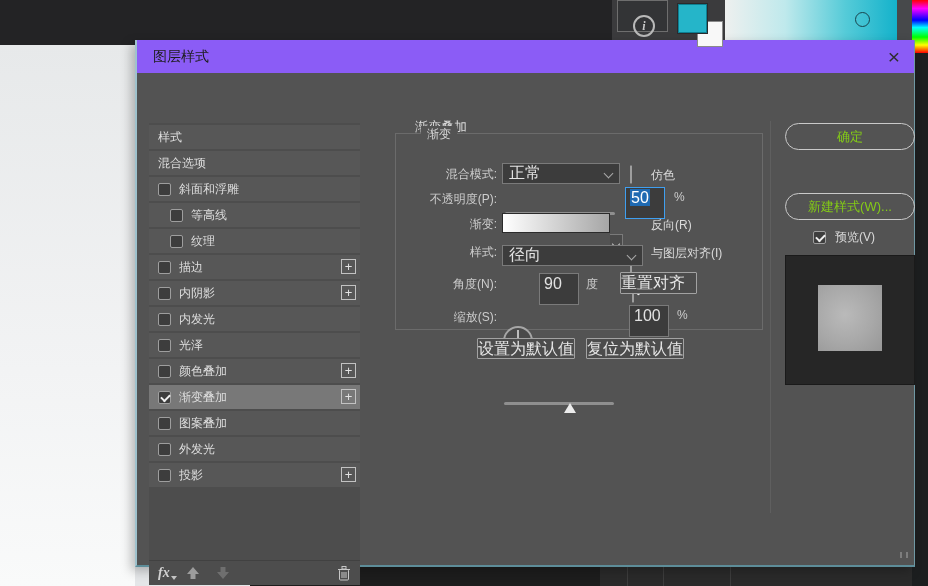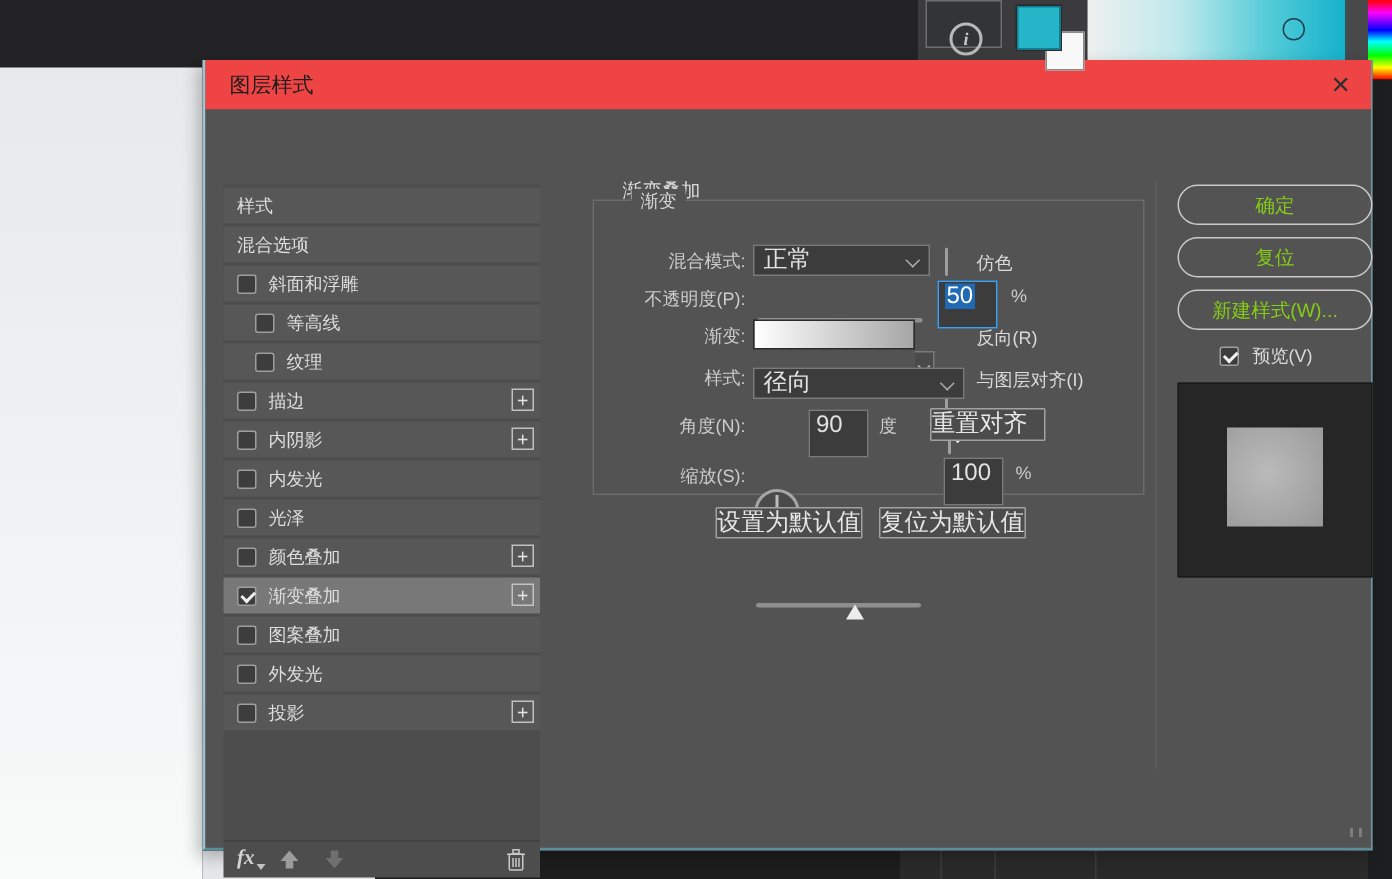--- a/index.html
+++ b/index.html
@@ -29,21 +29,21 @@
     background:linear-gradient(to bottom,#e7e9ea 0%,#f2f3f4 60%,#f9fafa 100%); }
   .bottom-light { left:135px; top:567px; width:115px; height:19px; background:#e4e6e8; }
   .bottom-dark { left:250px; top:567px; width:662px; height:19px;
     background:linear-gradient(to right,#1d1d1d 0,#1d1d1d 350px,#2a2a2a 350px); }
   .seam { top:0; width:1px; height:19px; background:#3d3d3d; }
 
   
   .dialog { left:135px; top:40px; width:780px; height:527px; background:#535353;
     border-left:2px solid #9fc2cd; border-right:1px solid #6f98a3; border-bottom:2px solid #5d8d99;
     box-shadow:-4px 4px 10px rgba(0,0,0,.25); }
-  .titlebar { left:0; top:0; right:0; height:33px; background:#ef4444; display:flex; align-items:center; }
+  .titlebar { left:0; top:0; right:0; height:33px; background:#8b5cf6; display:flex; align-items:center; }
   .title { margin-left:16px; font-size:14px; color:#1d1d1d; }
   .close-btn { margin-left:auto; margin-right:14px; font-size:21px; color:#2e2e2e; line-height:20px; cursor:default; }
   .body { left:0; top:33px; right:0; bottom:0; background:#535353; }
 
   
   .sidebar { left:12px; top:50px; width:211px; height:462px; background:#4d4d4d; }
   .srow { position:relative; height:24px; margin-top:2px; background:#575757; display:flex;
     align-items:center; padding-left:9px; color:#dedede; font-size:12px; }
   .srow.selected { background:#787878; }
   .srow.indent { padding-left:21px; }
@@ -279,21 +279,20 @@
       <span class="abs unit" style="left:540px;top:235px">%</span>
 
       
       <div class="abs btn" style="left:340px;top:265px;width:98px;height:21px;line-height:19px">设置为默认值</div>
       <div class="abs btn" style="left:449px;top:265px;width:98px;height:21px;line-height:19px">复位为默认值</div>
 
       <div class="abs vdivider"></div>
 
       
       <div class="abs pill" style="top:50px">确定</div>
-      <div class="abs pill" style="top:85px">复位</div>
       <div class="abs pill" style="top:120px">新建样式(W)...</div>
       <div class="abs pv-row">
         <span class="cb checked"></span>
         <span class="lab">预览(V)</span>
       </div>
       <div class="abs preview-box">
         <div class="abs preview-sq"></div>
       </div>
 
       <div class="abs grip"></div>

